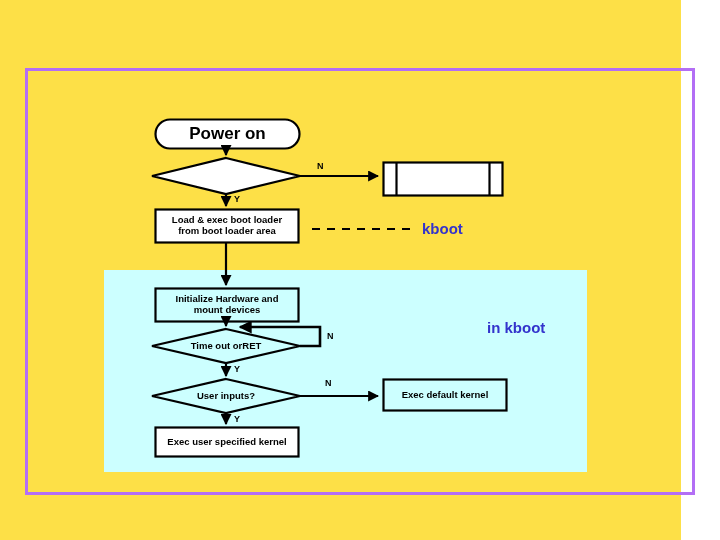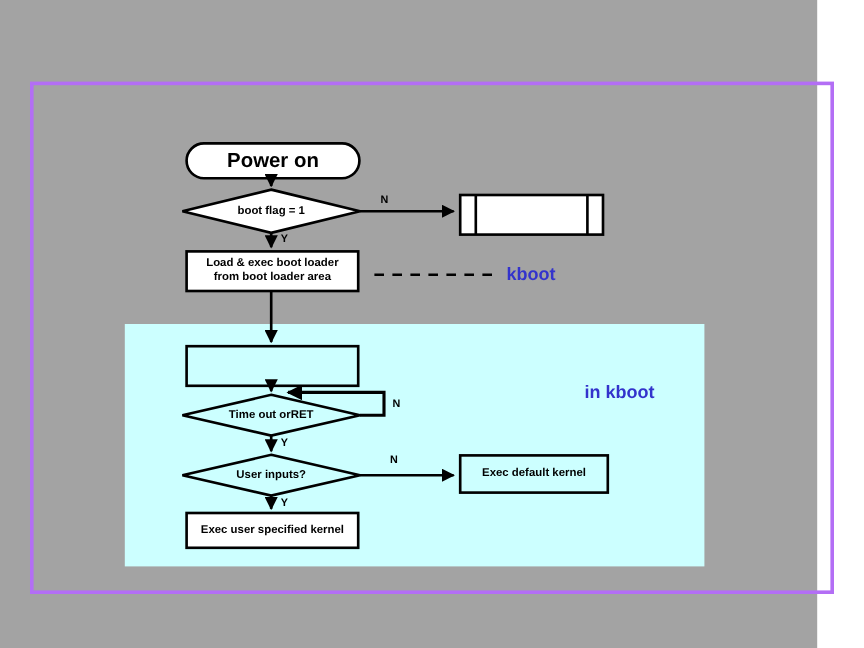--- a/index.html
+++ b/index.html
@@ -13,21 +13,21 @@
     height: 540px;
     position: relative;
     overflow: hidden;
     font-family: "Liberation Sans", sans-serif;
   }
   #slide {
     position: absolute;
     left: 0; top: 0;
     width: 681px;
     height: 540px;
-    background: #a3a3a3;
+    background: #fde047;
   }
   #slide-frame {
     position: absolute;
     left: 25px;
     top: 68px;
     width: 670px;
     height: 427px;
     border: 3px solid #b36ef5;
     box-sizing: border-box;
     background: transparent;
@@ -140,28 +140,31 @@
 
     <line x1="226" y1="363" x2="226" y2="376" stroke="#000000" stroke-width="2.2" marker-end="url(#arrowrev)"></line>
 
     <line x1="300" y1="396" x2="378" y2="396" stroke="#000000" stroke-width="2.2" marker-end="url(#arrowrev)"></line>
 
     <line x1="226" y1="413" x2="226" y2="424" stroke="#000000" stroke-width="2.2" marker-end="url(#arrowrev)"></line>
   </svg>
 
   <div class="node-label lbl-power" style="left:155px; top:119px; width:145px; height:30px;">Power on</div>
 
-  <div class="node-label lbl-dec" style="left:166px; top:159px; width:120px; height:34px;">boot flag = 1</div>
 
 
   <div class="node-label lbl-proc" style="left:156px; top:210px; width:142px; height:32px; flex-direction:column;">
     <span>Load &amp; exec boot loader</span>
     <span>from boot loader area</span>
   </div>
 
+  <div class="node-label lbl-proc" style="left:156px; top:289px; width:142px; height:32px; flex-direction:column;">
+    <span>Initialize Hardware and</span>
+    <span>mount devices</span>
+  </div>
 
   <div class="node-label lbl-dec" style="left:176px; top:331px; width:100px; height:30px; flex-direction:row;">
     <span>Time out or</span>
     <span>RET</span>
   </div>
 
   <div class="node-label lbl-dec" style="left:176px; top:380px; width:100px; height:32px;">User inputs?</div>
 
   <div class="node-label lbl-proc" style="left:384px; top:380px; width:122px; height:30px;">Exec default kernel</div>
 

